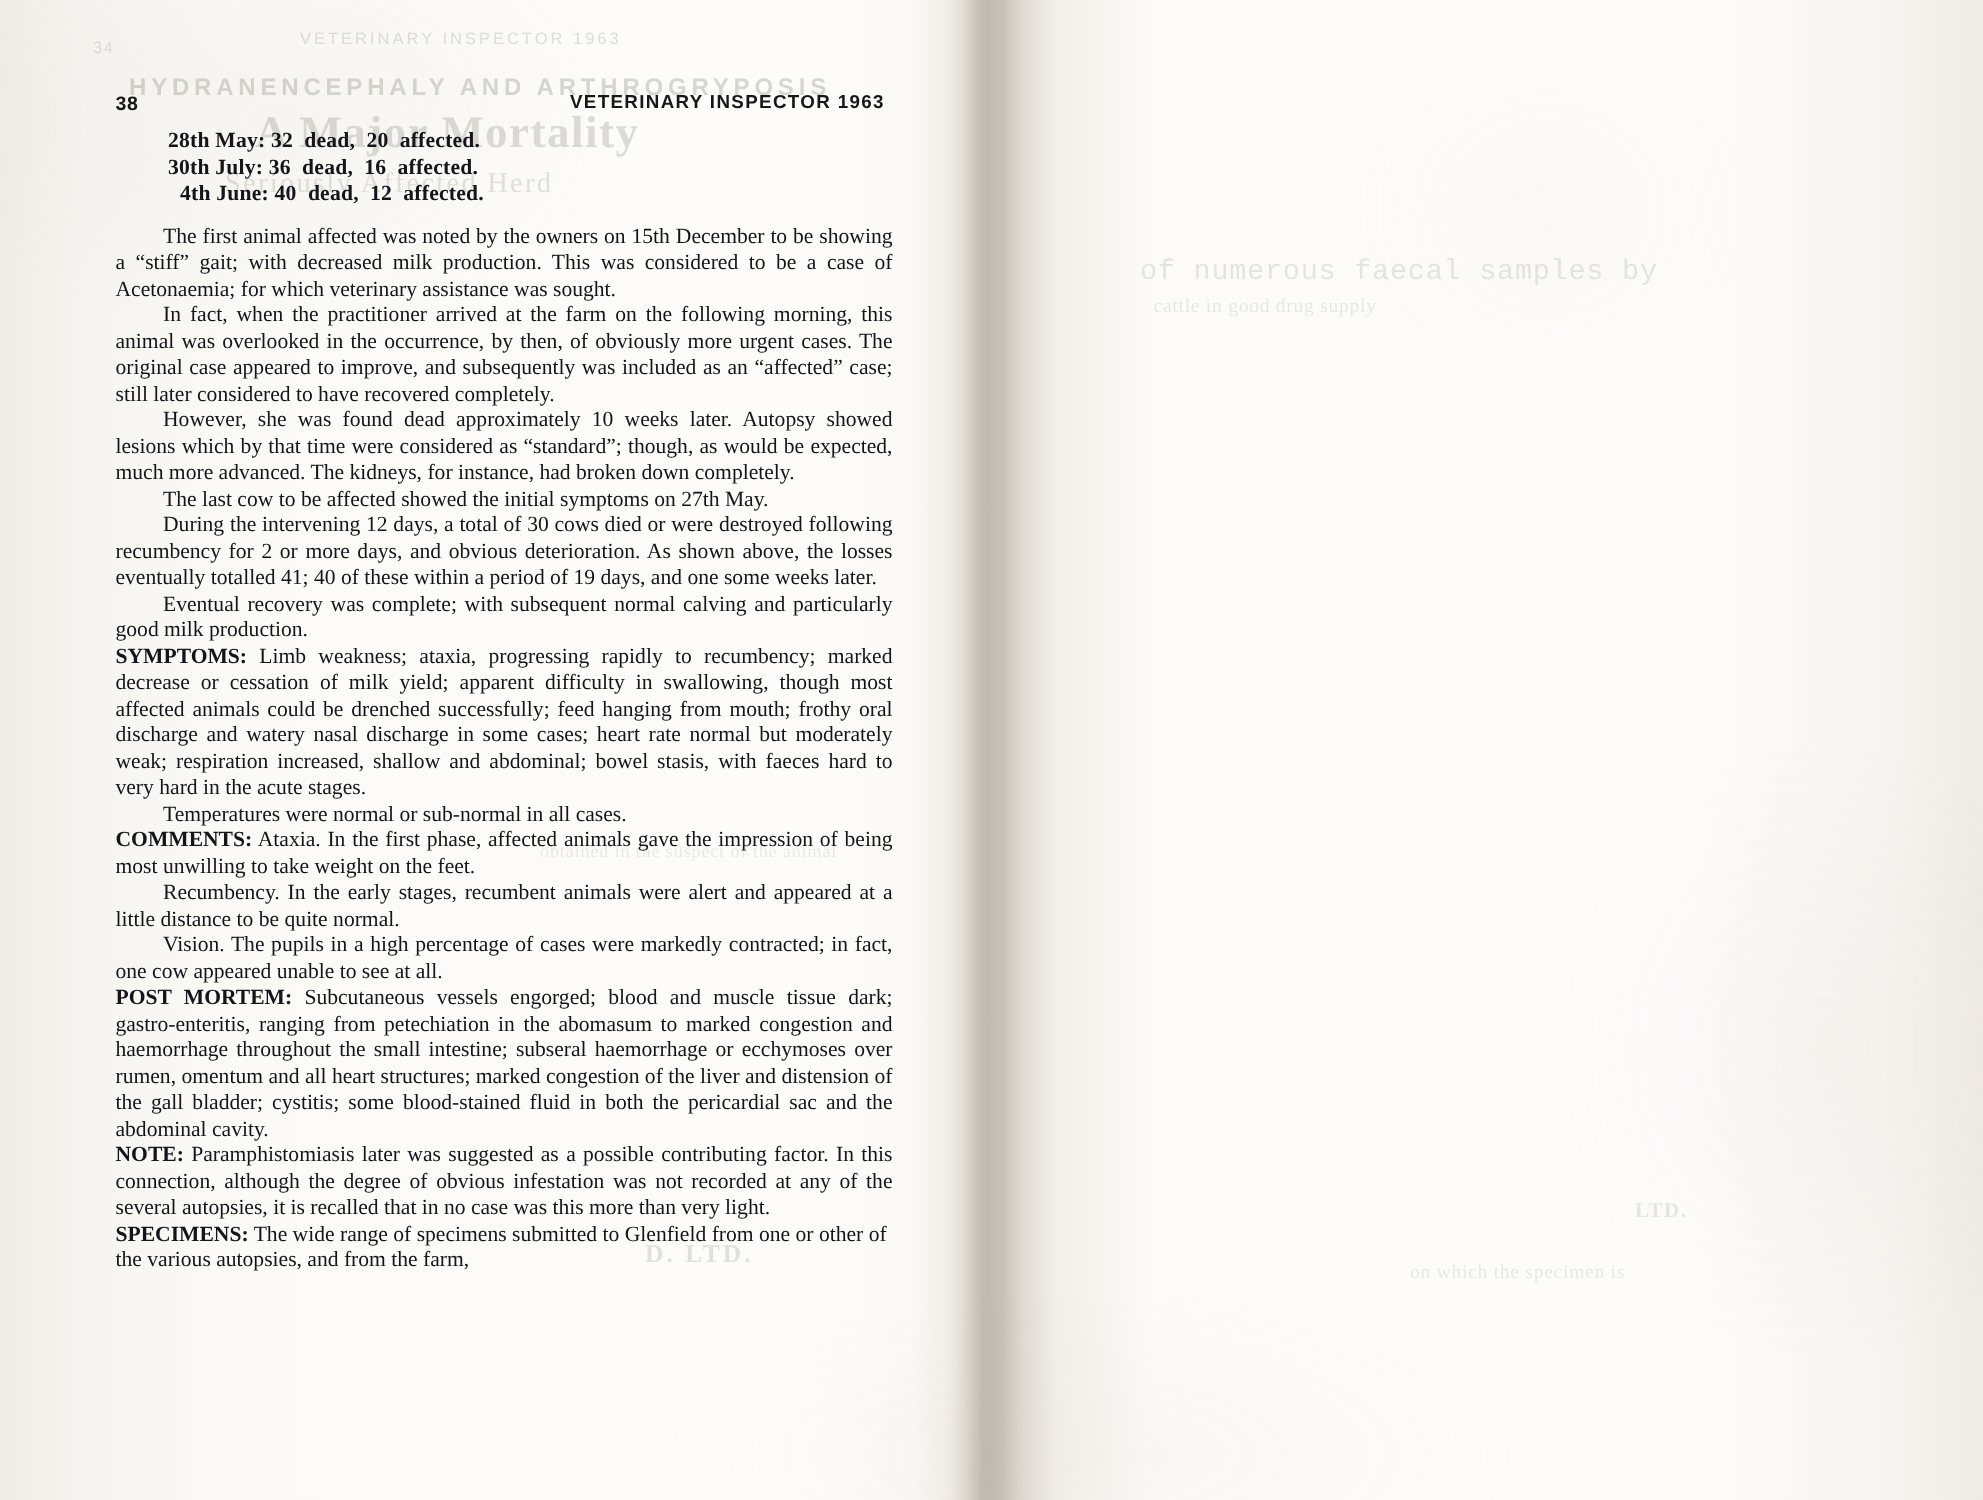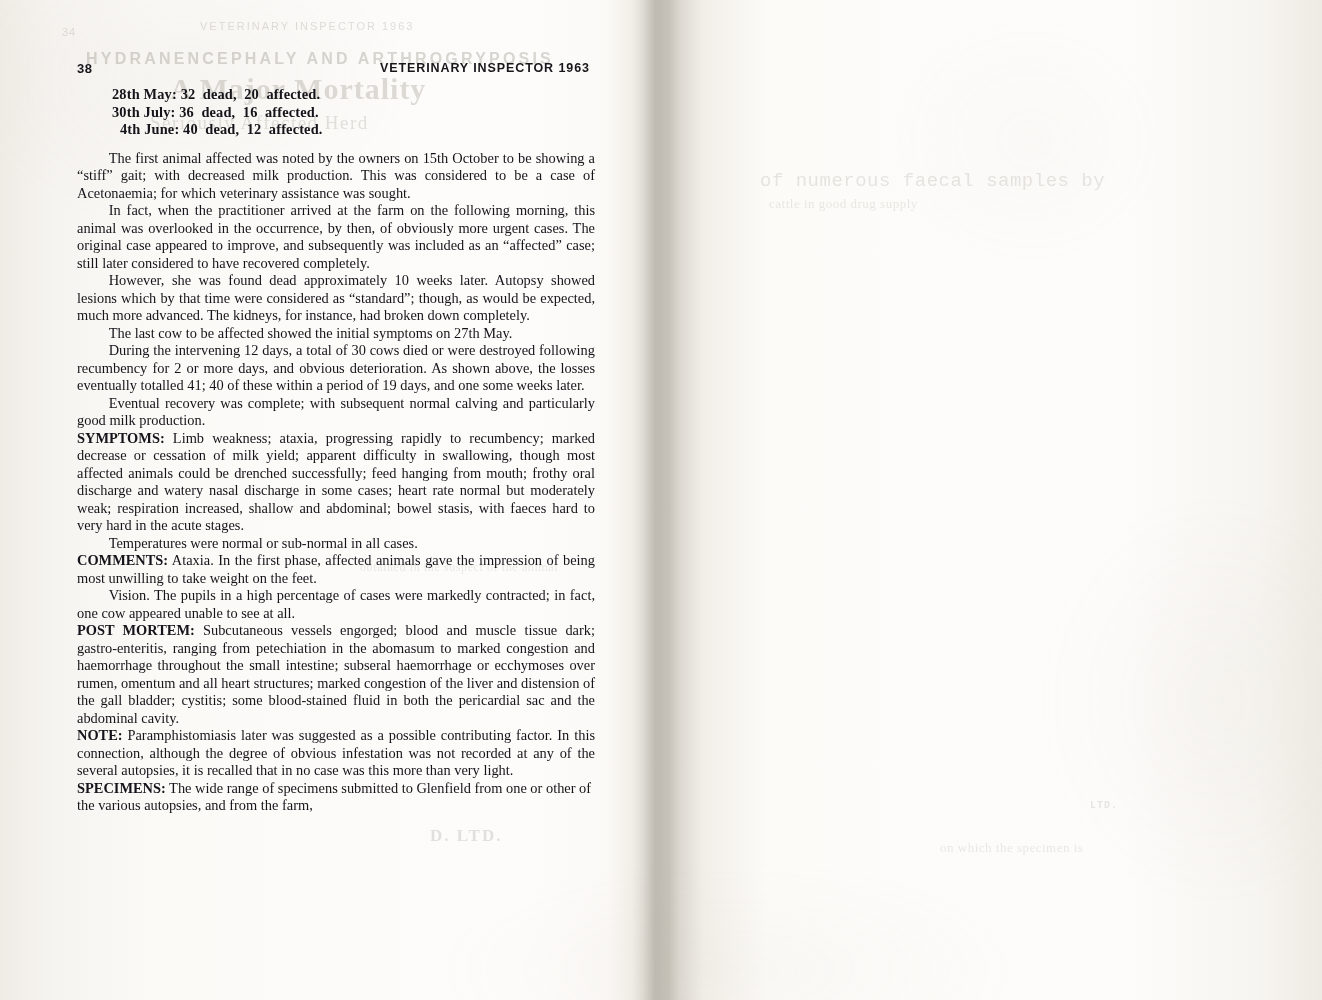--- a/index.html
+++ b/index.html
@@ -84,21 +84,21 @@
   .ghost-a{left:86px;top:50px;font-size:16px;font-weight:bold;letter-spacing:3.2px;}
   .ghost-b{left:170px;top:72px;font-size:30px;font-family:"Liberation Serif",serif;font-weight:bold;letter-spacing:1px;color:rgba(120,114,100,.24);}
   .ghost-c{left:150px;top:112px;font-size:19px;font-family:"Liberation Serif",serif;letter-spacing:1.5px;color:rgba(120,114,100,.20);}
   .ghost-d{left:200px;top:20px;font-size:11px;letter-spacing:2px;color:rgba(120,114,100,.22);}
   .ghost-e{left:62px;top:26px;font-size:11px;letter-spacing:1px;color:rgba(120,114,100,.20);}
 
   
   .ghost-r1{left:760px;top:170px;font-size:19px;font-family:Liberation Mono, monospace;color:rgba(120,114,100,.17);letter-spacing:.5px;}
   .ghost-r2{left:769px;top:196px;font-size:13px;font-family:"Liberation Serif",serif;color:rgba(120,114,100,.15);letter-spacing:.5px;}
   .ghost-r3{left:940px;top:840px;font-size:13px;font-family:"Liberation Serif",serif;color:rgba(120,114,100,.15);letter-spacing:.5px;}
-  .ghost-r4{left:1090px;top:800px;font-size:10px;font-family:Liberation Mono, monospace;font-weight:bold;color:rgba(120,114,100,.16);letter-spacing:1px;}
+  .ghost-r4{left:1090px;top:800px;font-size:14px;font-family:Liberation Serif, serif;font-weight:bold;color:rgba(120,114,100,.16);letter-spacing:1px;}
   .ghost-l1{left:430px;top:826px;font-size:17px;font-family:"Liberation Serif",serif;font-weight:bold;color:rgba(120,114,100,.20);letter-spacing:2px;}
   .ghost-l2{left:360px;top:560px;font-size:12px;font-family:"Liberation Serif",serif;color:rgba(120,114,100,.14);letter-spacing:.6px;}
 </style>
 </head>
 <body>
 
 <div class="spread">
 
   <div class="grain"></div>
 
@@ -120,33 +120,34 @@
     <div class="hdr hdr-l-title">VETERINARY INSPECTOR 1963</div>
 
     <div class="col col-left">
 
       <div class="datelist">
         <div>28th May: 32  dead,  20  affected.</div>
         <div>30th July: 36  dead,  16  affected.</div>
         <div class="d3">4th June: 40  dead,  12  affected.</div>
       </div>
 
-      <p class="ind">The first animal affected was noted by the owners on 15th October to be showing a “stiff” gait; with decreased milk production. This was considered to be a case of Acetonaemia; for which veterinary assistance was sought.</p>
+      <p class="ind">The first animal affected was noted by the owners on 15th December to be showing a “stiff” gait; with decreased milk production. This was considered to be a case of Acetonaemia; for which veterinary assistance was sought.</p>
       <p class="ind">In fact, when the practitioner arrived at the farm on the following morning, this animal was overlooked in the occurrence, by then, of obviously more urgent cases. The original case appeared to improve, and subsequently was included as an “affected” case; still later considered to have recovered completely.</p>
       <p class="ind">However, she was found dead approximately 10 weeks later. Autopsy showed lesions which by that time were considered as “standard”; though, as would be expected, much more advanced. The kidneys, for instance, had broken down completely.</p>
       <p class="ind">The last cow to be affected showed the initial symptoms on 27th May.</p>
       <p class="ind">During the intervening 12 days, a total of 30 cows died or were destroyed following recumbency for 2 or more days, and obvious deterioration. As shown above, the losses eventually totalled 41; 40 of these within a period of 19 days, and one some weeks later.</p>
       <p class="ind">Eventual recovery was complete; with subsequent normal calving and particularly good milk production.</p>
 
       <p class="noind"><span class="lead">SYMPTOMS:</span><span> Limb weakness; ataxia, progressing rapidly to recumbency; marked decrease or cessation of milk yield; apparent difficulty in swallowing, though most affected animals could be drenched successfully; feed hanging from mouth; frothy oral discharge and watery nasal discharge in some cases; heart rate normal but moderately weak; respiration increased, shallow and abdominal; bowel stasis, with faeces hard to very hard in the acute stages.</span></p>
 
       <p class="ind">Temperatures were normal or sub-normal in all cases.</p>
 
       <p class="noind"><span class="lead">COMMENTS:</span><span> Ataxia. In the first phase, affected animals gave the impression of being most unwilling to take weight on the feet.</span></p>
 
+      <p class="ind">Recumbency. In the early stages, recumbent animals were alert and appeared at a little distance to be quite normal.</p>
       <p class="ind">Vision. The pupils in a high percentage of cases were markedly contracted; in fact, one cow appeared unable to see at all.</p>
 
       <p class="noind"><span class="lead">POST MORTEM:</span><span> Subcutaneous vessels engorged; blood and muscle tissue dark; gastro-enteritis, ranging from petechiation in the abomasum to marked congestion and haemorrhage throughout the small intestine; subseral haemorrhage or ecchymoses over rumen, omentum and all heart structures; marked congestion of the liver and distension of the gall bladder; cystitis; some blood-stained fluid in both the pericardial sac and the abdominal cavity.</span></p>
 
       <p class="noind"><span class="lead">NOTE:</span><span> Paramphistomiasis later was suggested as a possible contributing factor. In this connection, although the degree of obvious infestation was not recorded at any of the several autopsies, it is recalled that in no case was this more than very light.</span></p>
 
       <p class="noind tight"><span class="lead">SPECIMENS:</span><span> The wide range of specimens submitted to Glenfield from one or other of the various autopsies, and from the farm,</span></p>
 
     </div>
   </div>

